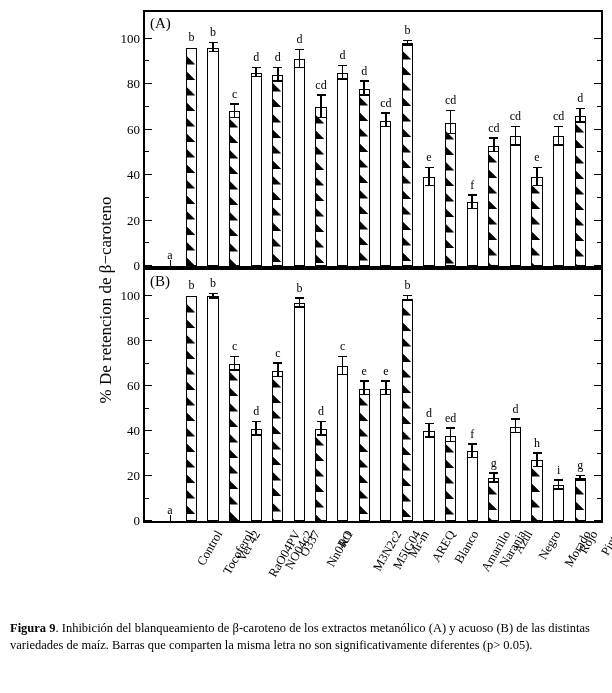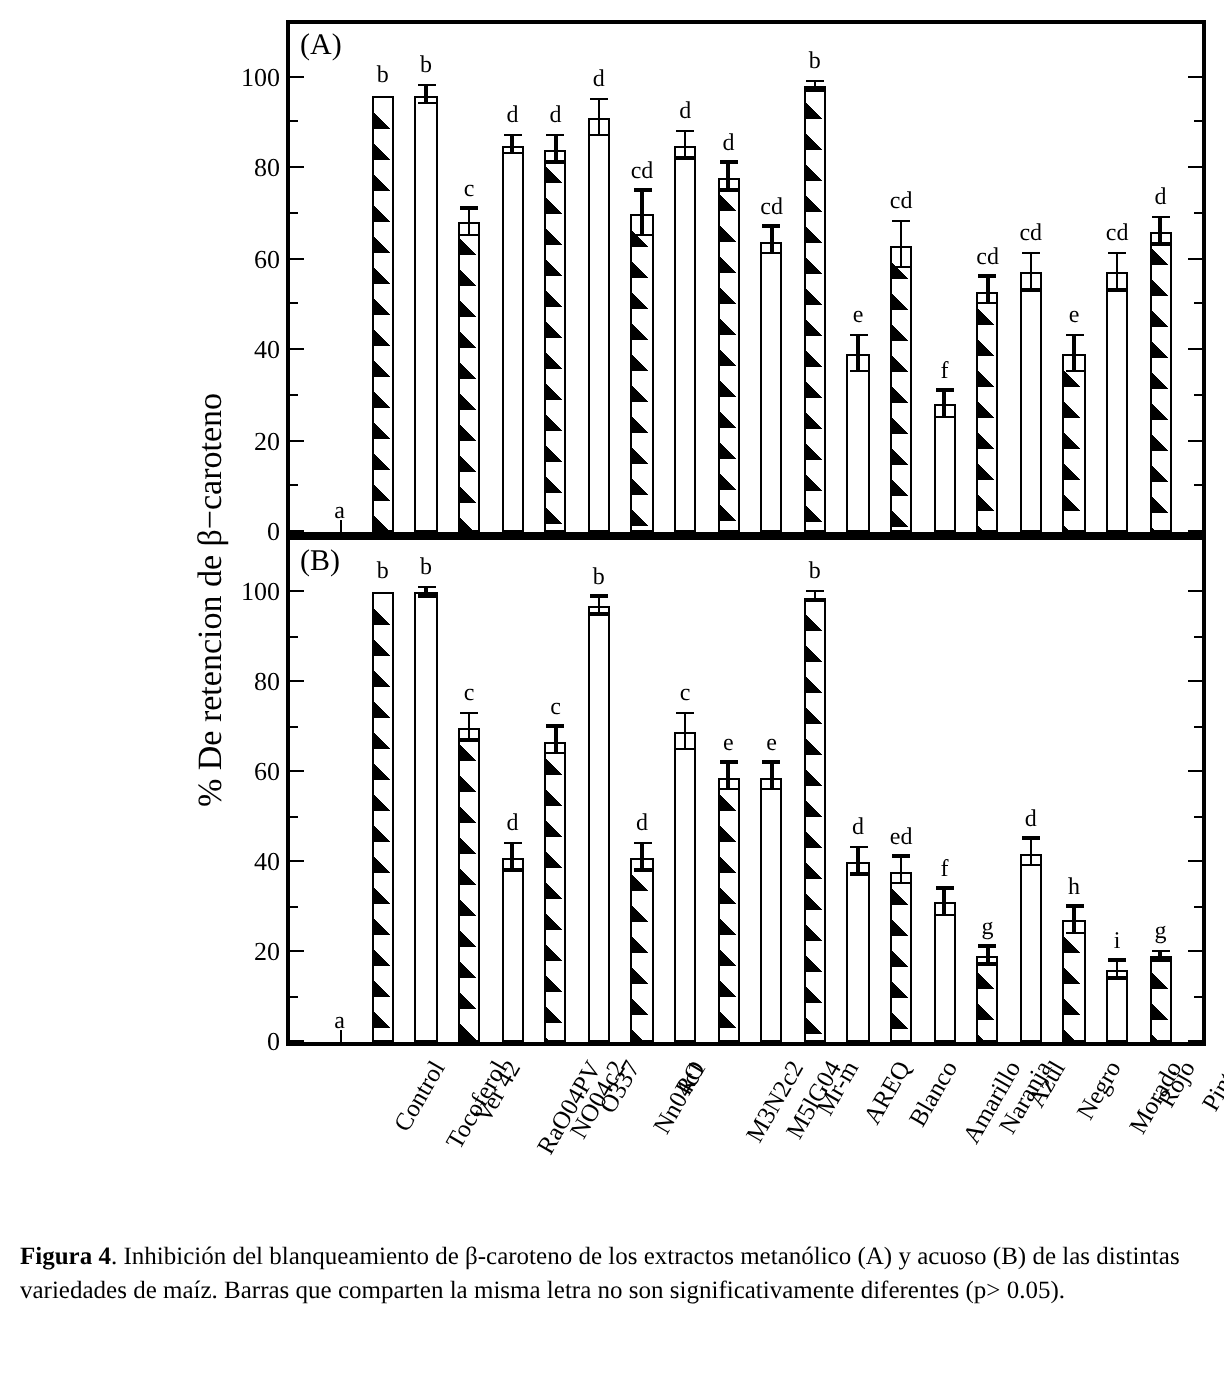--- a/index.html
+++ b/index.html
@@ -454,14 +454,14 @@
         <div class="xcat" style="left: 375.4px; top: 258px;">Negro</div>
         <div class="xcat" style="left: 397px; top: 258px;">Morado</div>
         <div class="xcat" style="left: 418.6px; top: 258px;">Rojo</div>
         <div class="xcat" style="left: 440.2px; top: 258px;">Pinto</div>
       </div>
   </div>
 
 </div>
 
 <div id="caption">
-  <b>Figura 4</b><span>. Inhibición del blanqueamiento de β-caroteno de los extractos metanólico (A) y acuoso (B) de las distintas variedades de maíz. Barras que comparten la misma letra no son significativamente diferentes (p&gt; 0.05).</span>
+  <b>Figura 9</b><span>. Inhibición del blanqueamiento de β-caroteno de los extractos metanólico (A) y acuoso (B) de las distintas variedades de maíz. Barras que comparten la misma letra no son significativamente diferentes (p&gt; 0.05).</span>
 </div>
 
 </body></html>

